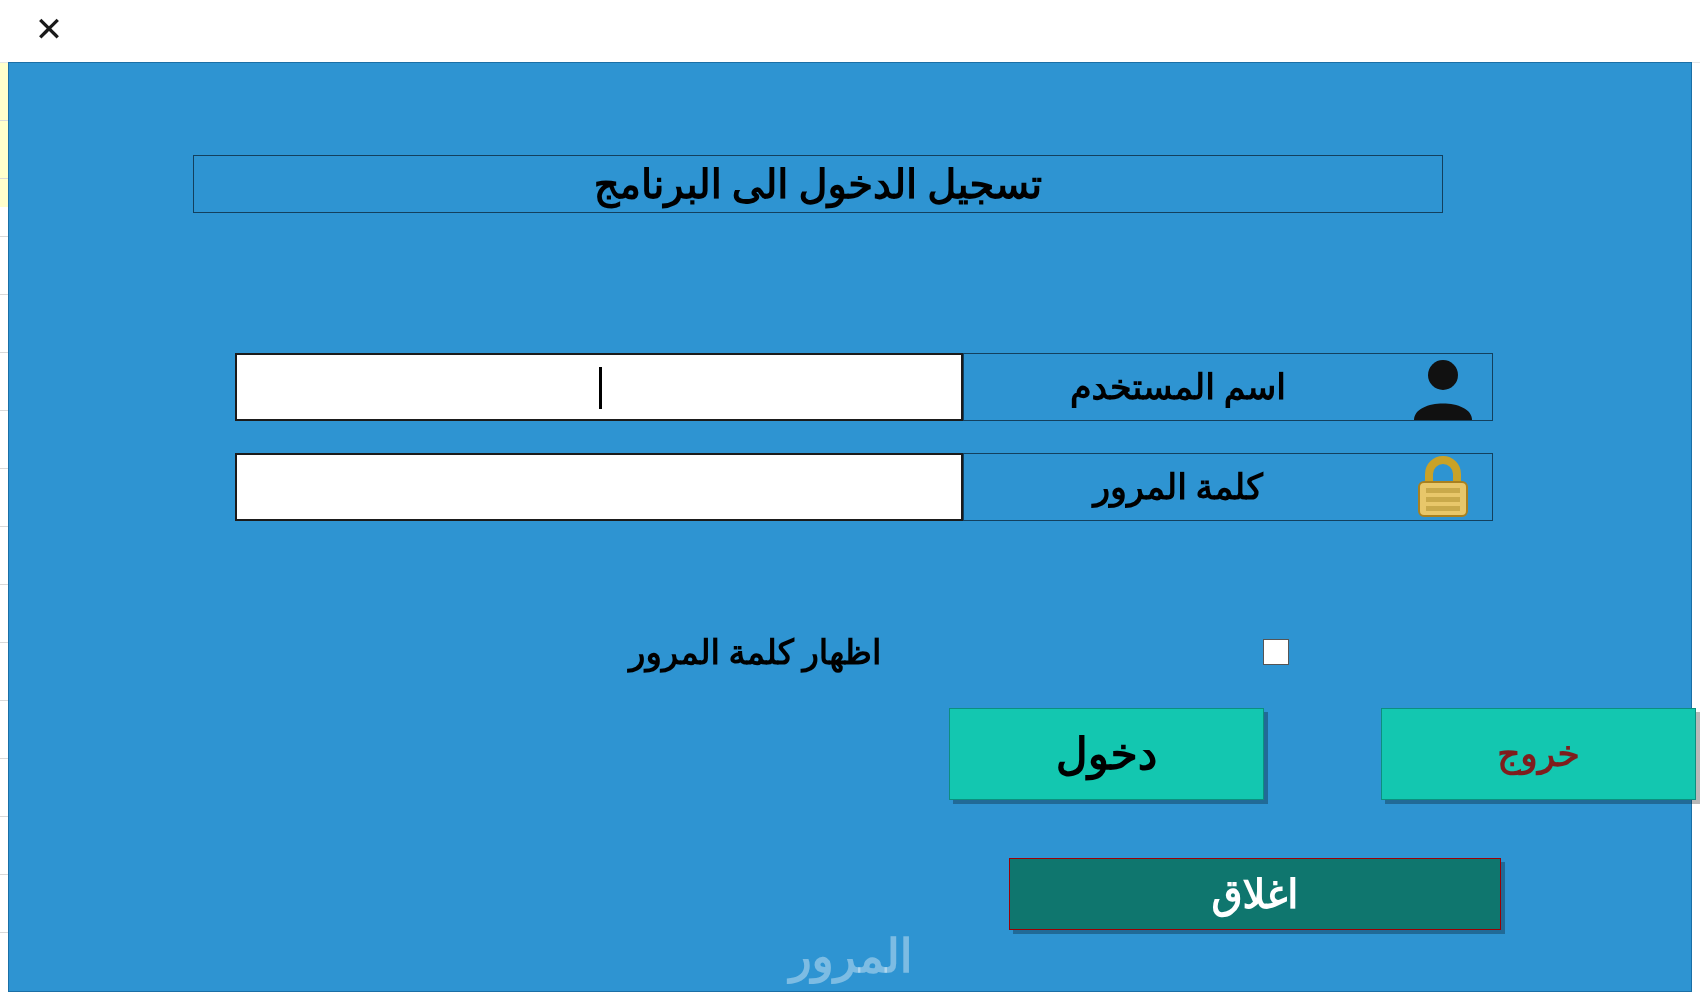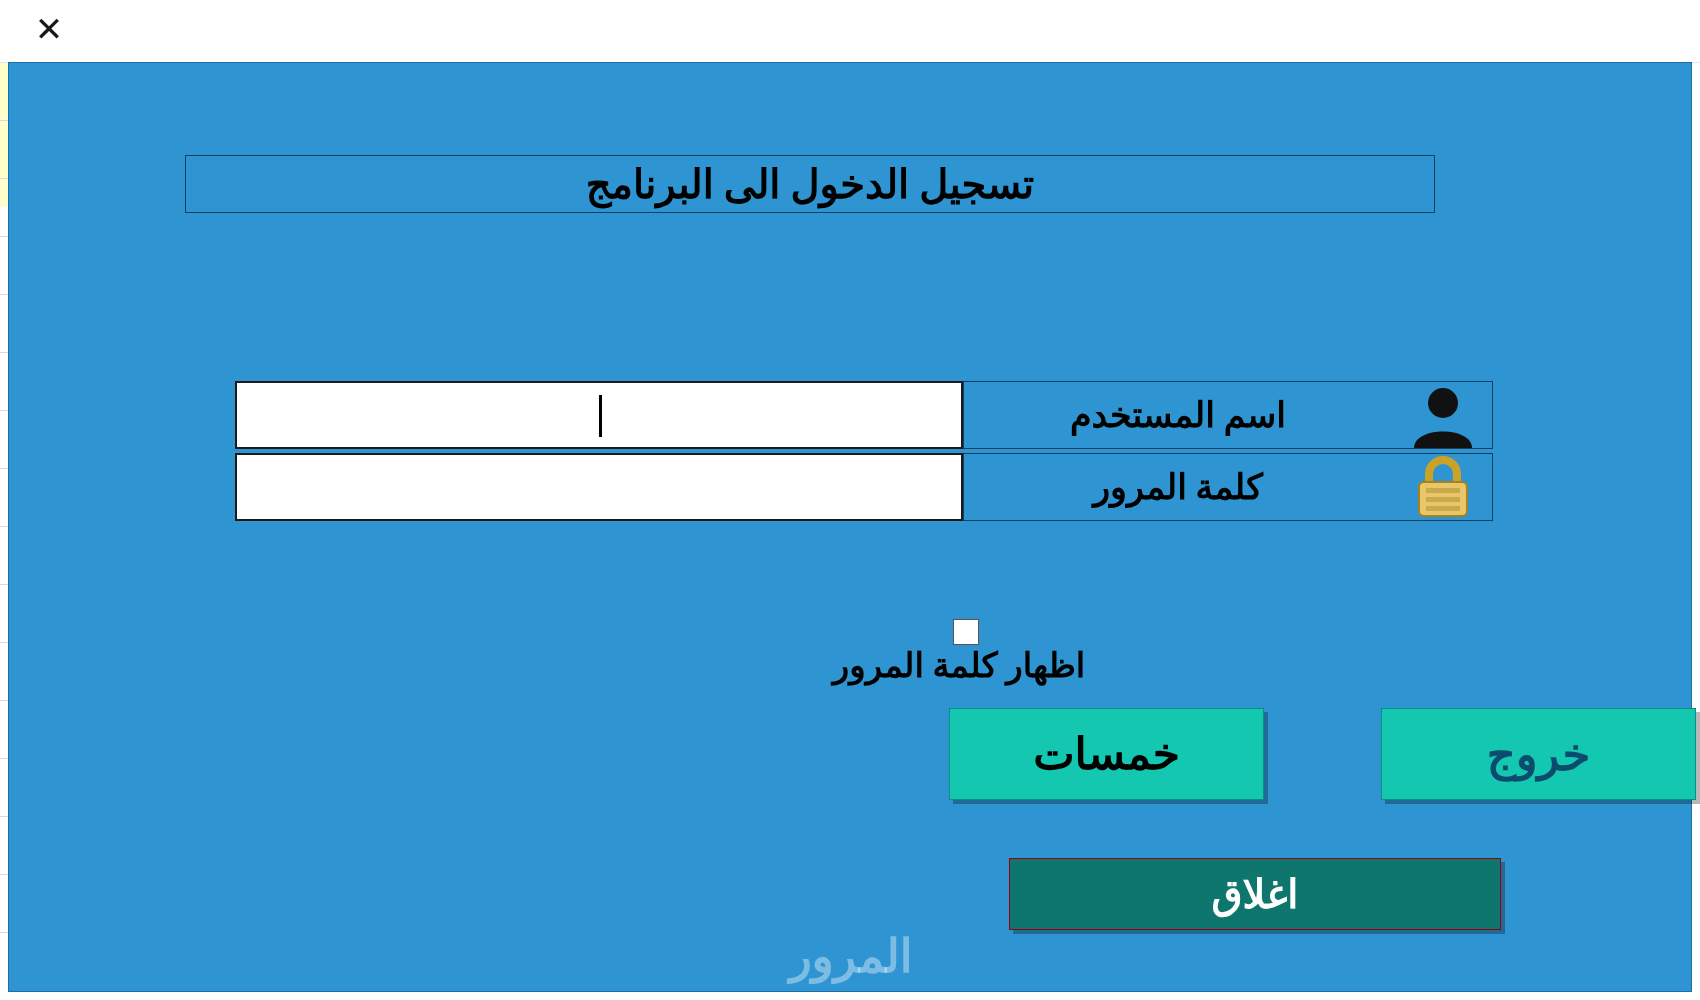--- a/index.html
+++ b/index.html
@@ -79,21 +79,21 @@
     width: 1684px;
     height: 930px;
     background: #2e94d2;
     border: 1px solid #1b6fa6;
     box-sizing: border-box;
   }
 
   .header-box {
     position: absolute;
     top: 92px;
-    left: 176px;
+    left: 184px;
     width: 1250px;
     height: 58px;
     border: 1px solid #13405e;
     box-sizing: border-box;
     display: flex;
     align-items: center;
     justify-content: center;
   }
   .header-box .header-text {
     font-family: "Liberation Serif", "DejaVu Serif", serif;
@@ -104,21 +104,21 @@
     white-space: nowrap;
   }
 
   
   .field-row {
     position: absolute;
     display: flex;
     flex-direction: row;
     align-items: stretch;
   }
-  .row-user { top: 290px; left: 214px; width: 1270px; height: 68px; margin-top: 28px; }
+  .row-user { top: 290px; left: 214px; width: 1270px; height: 68px; }
   .row-pass { top: 390px; left: 214px; width: 1270px; height: 68px; }
 
   .label-box {
     width: 530px;
     border: 1px solid #13405e;
     box-sizing: border-box;
     display: flex;
     flex-direction: row;
     align-items: center;
     justify-content: flex-start;
@@ -178,23 +178,23 @@
   }
 
   
   .checkbox-row {
     position: absolute;
     top: 565px;
     left: 620px;
     width: 660px;
     height: 48px;
     display: flex;
-    flex-direction: column;
-    align-items: center;
-    justify-content: center;
+    flex-direction: row;
+    align-items: center;
+    justify-content: space-between;
   }
   .checkbox-row .cb {
     width: 26px;
     height: 26px;
     background: #ffffff;
     border: 1px solid #555;
     box-sizing: border-box;
     margin-left: 14px;
     flex: 0 0 auto;
     cursor: pointer;
@@ -230,22 +230,22 @@
     color: #000000;
     box-shadow: 4px 4px 0 rgba(0,0,0,0.28);
   }
   .btn-exit {
     top: 645px;
     left: 1372px;
     width: 315px;
     height: 92px;
     background: #13c7b0;
     border: 1px solid #0c8f7f;
-    font-size: 45px;
-    color: #0c4a6e;
+    font-size: 36px;
+    color: #7f1d1d;
     box-shadow: 4px 4px 0 rgba(0,0,0,0.28);
   }
   .btn-close {
     top: 795px;
     left: 1000px;
     width: 492px;
     height: 72px;
     background: #0f766e;
     border: 1px solid #9c0004;
     font-size: 40px;
@@ -344,19 +344,19 @@
       <div class="input-box">
         <input type="password" placeholder="" style="">
       </div>
     </div>
 
     <div class="checkbox-row">
       <span class="cb"></span>
       <span class="cb-label">اظهار كلمة المرور</span>
     </div>
 
-    <div class="btn btn-login">خمسات</div>
+    <div class="btn btn-login">دخول</div>
     <div class="btn btn-exit">خروج</div>
     <div class="btn btn-close">اغلاق</div>
 
     <div class="watermark">المرور</div>
   </div>
 </div>
 
 </body></html>

